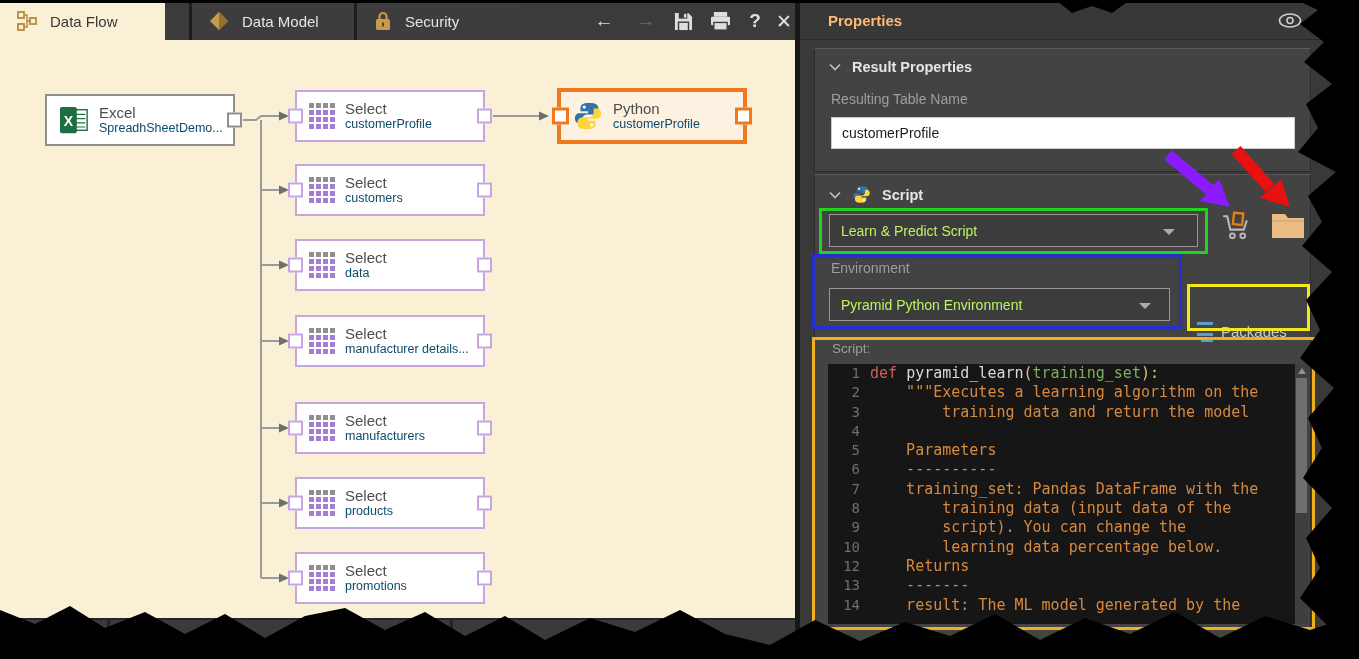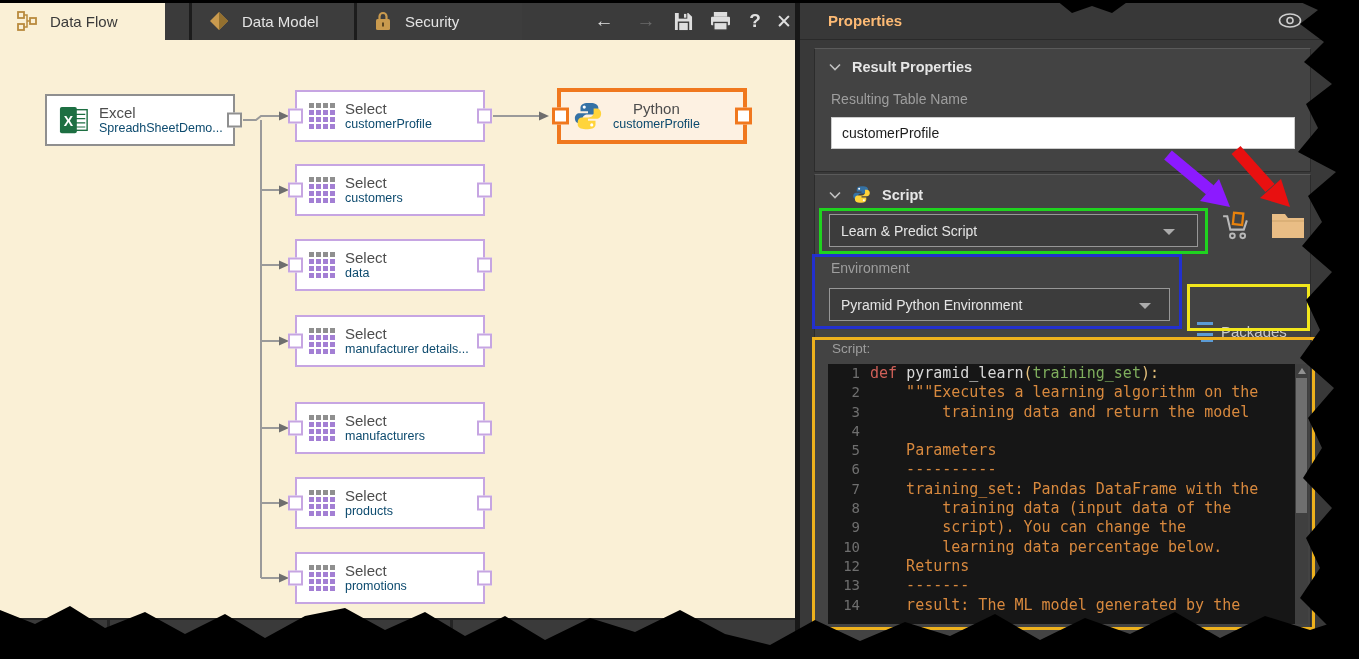--- a/index.html
+++ b/index.html
@@ -24,21 +24,21 @@
   .tbtn.disabled { color:#6b6b6b; }
 
   .canvas { position:absolute; left:0; top:40px; width:795px; height:578px; background:#faf0d6; }
 
   .node { position:absolute; background:#fff; display:flex; align-items:center; gap:10px; padding-left:12px; }
   .node .txt { display:flex; flex-direction:column; line-height:1.15; }
   .node .title { font-size:15px; color:#4d4d4d; }
   .node .subtitle { font-size:12.5px; color:#0c4a6e; }
   .excel-node { left:45px; top:54px; width:190px; height:52px; border:2px solid #8f8f8f; }
   .select-node { left:295px; width:190px; height:52px; border:2px solid #c6a5e2; }
-  .python-node { left:557px; top:48px; width:190px; height:56px; border:4px solid #f0781e; background:#fdf1e2;text-align:center; }
+  .python-node { left:557px; top:48px; width:190px; height:56px; border:4px solid #f0781e; background:#fdf1e2; }
 
   .port { position:absolute; width:15px; height:15px; background:#fff; }
   .port.gray { border:2px solid #8f8f8f; }
   .port.violet { border:2px solid #c6a5e2; }
   .port.orange { width:17px; height:17px; border:3px solid #f0781e; }
   .port.in { left:-9px; top:50%; transform:translateY(-50%); }
   .port.out { right:-9px; top:50%; transform:translateY(-50%); }
 
   .grid-icon { display:grid; grid-template-columns:repeat(4,5px); grid-auto-rows:5px; gap:2px; flex:0 0 26px; }
   .grid-icon i { display:block; background:#a37fd4; }
@@ -58,21 +58,21 @@
   .chev-right { position:absolute; left:510px; top:5px; color:#bdbdbd; font-size:22px; }
 
   .card { position:absolute; background:#434343; border:1px solid #2c2c2c; border-top-color:#5a5a5a; }
   .card-head { display:flex; align-items:center; gap:11px; padding:10px 0 0 14px; color:#e6e6e6; font-size:14.5px; font-weight:bold; }
   .result-card { left:14px; top:48px; width:497px; height:124px; }
   .script-card { left:14px; top:174px; width:497px; height:470px; }
 
   .field-label { position:absolute; color:#9e9e9e; font-size:14px; }
   .text-input { position:absolute; border:1px solid #cccccc; background:#fff; color:#1c1c1c; font-size:14px; font-family:"Liberation Sans",sans-serif; padding:0 10px; }
 
-  .dropdown { position:absolute; height:33px; background:#3c3c3c; border:1px solid #979797; color:#e5e5e5; font-size:14px; display:flex; align-items:center; padding:0 30px 0 11px; }
+  .dropdown { position:absolute; height:33px; background:#3c3c3c; border:1px solid #979797; color:#bef264; font-size:14px; display:flex; align-items:center; padding:0 30px 0 11px; }
   .dd-arrow { position:absolute; right:12px; top:14px; width:0; height:0; border-left:6px solid transparent; border-right:6px solid transparent; border-top:6px solid #ababab; }
 
   .hl-box { position:absolute; pointer-events:none; }
 
   .packages-btn { position:absolute; display:flex; align-items:center; gap:8px; color:#c9c9c9; font-size:15px; cursor:default; }
   .list-icon { display:flex; flex-direction:column; gap:2.5px; }
   .list-icon i { display:block; height:3px; background:#5b9bd5; }
   .list-icon i:nth-child(1){width:16px;} .list-icon i:nth-child(2){width:12px;margin-left:4px;}
   .list-icon i:nth-child(3){width:16px;} .list-icon i:nth-child(4){width:12px;margin-left:4px;}
 

